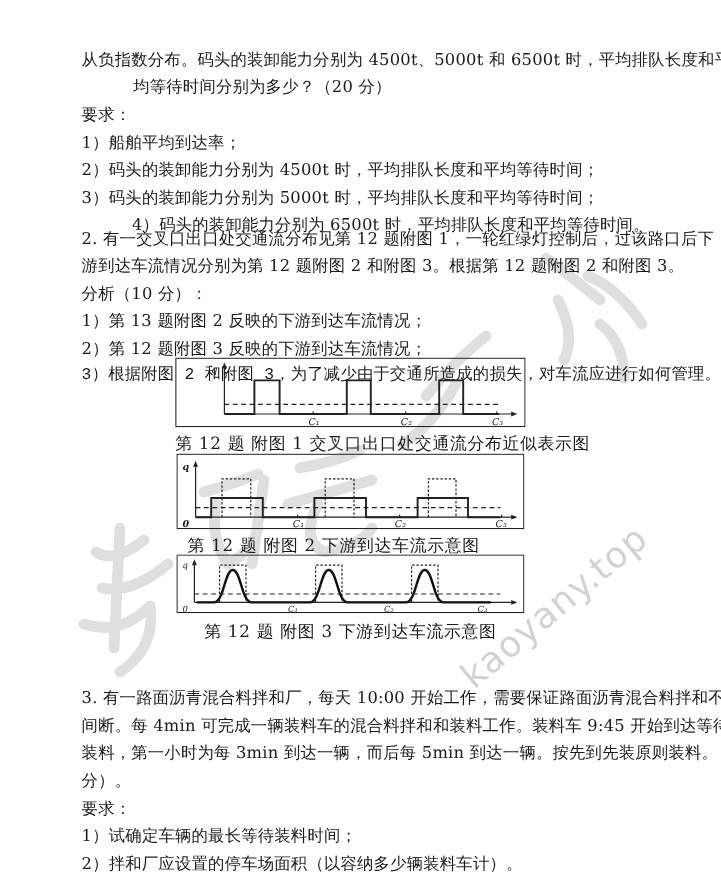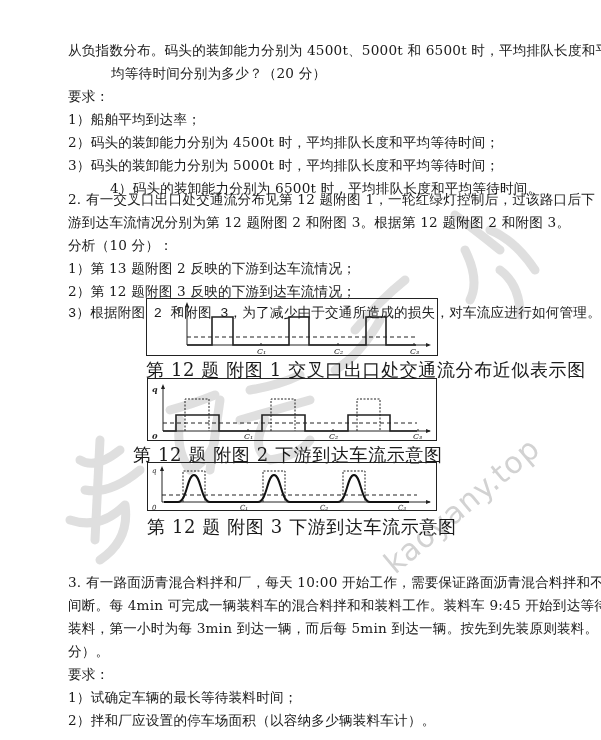--- a/index.html
+++ b/index.html
@@ -6,21 +6,21 @@
   body {
     width: 601px; height: 740px; position: relative; overflow: hidden;
     font-family: "DejaVu Serif", "Liberation Serif", serif;
     color: #1a1a1a;
   }
   .line {
     position: absolute; left: 68px; font-size: 13.6px; line-height: 18px;
     white-space: nowrap; letter-spacing: 0.2px;
   }
   .caption {
-    position: absolute; font-size: 18px; line-height: 18px; white-space: nowrap;
+    position: absolute; font-size: 14px; line-height: 18px; white-space: nowrap;
     text-align: center; letter-spacing: 0.6px;
   }
   .fig { position: absolute; }
   .fig svg { display: block; }
   .watermark { position: absolute; pointer-events: none; }
 </style>
 </head>
 <body>
 
 <div class="watermark" style="left:0;top:0;width:601px;height:740px;">

